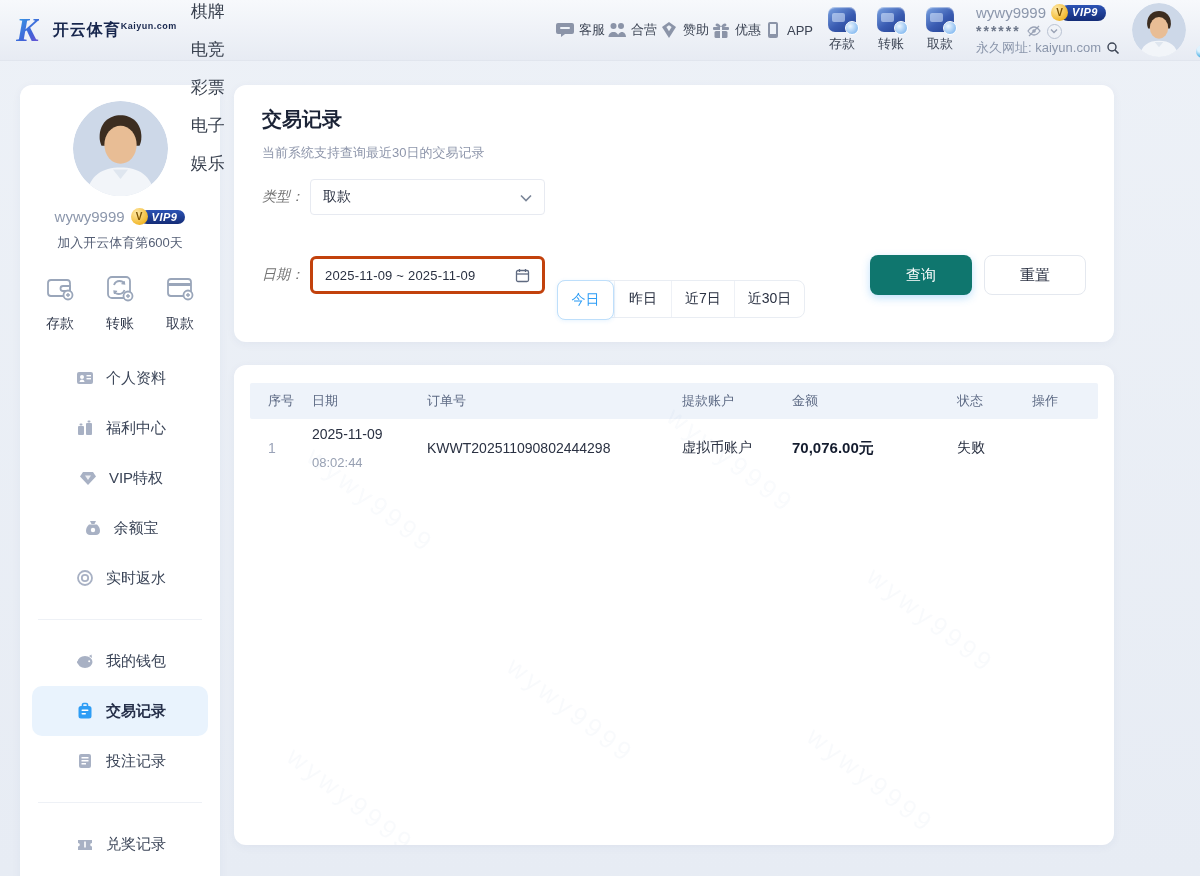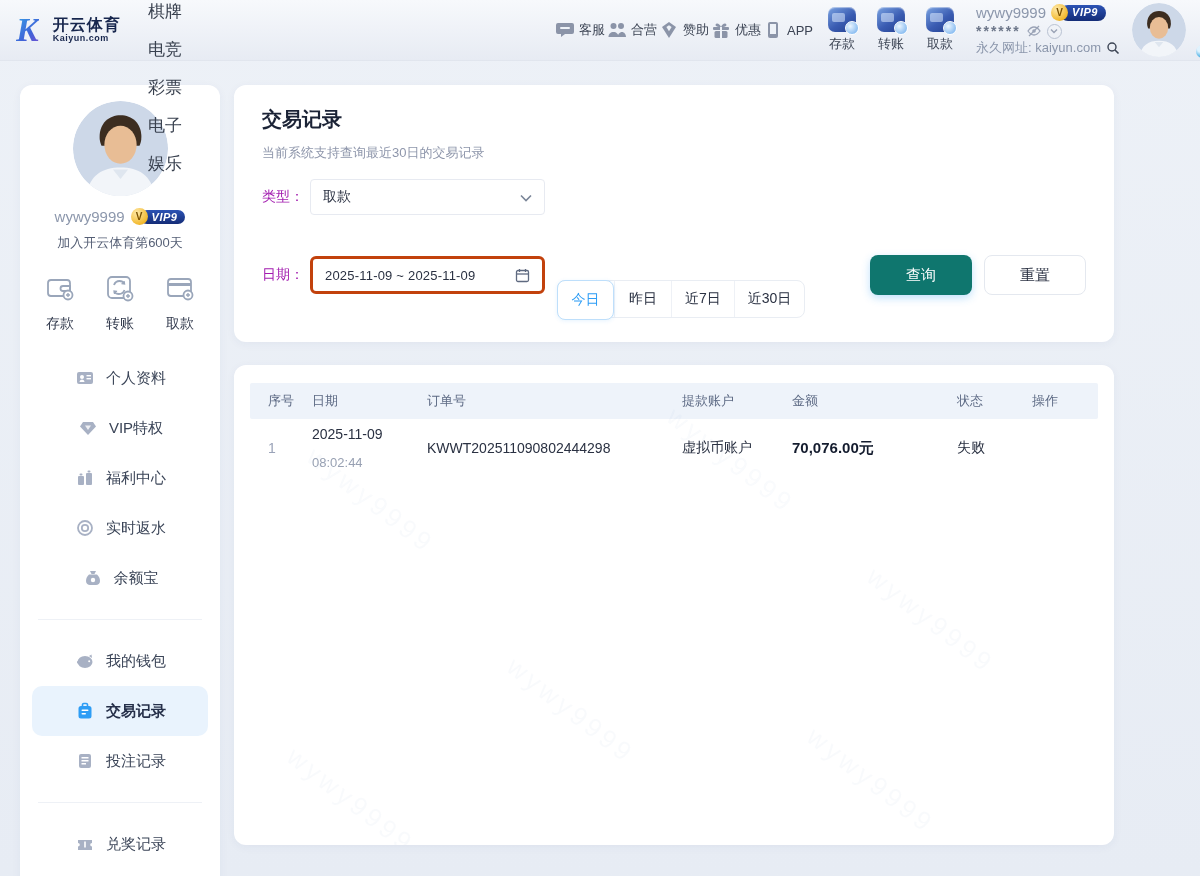--- a/index.html
+++ b/index.html
@@ -18,21 +18,21 @@
   .logo{display:flex; align-items:center; gap:6px; min-width:118px;}
   .logo-k{
     font-family:"Liberation Serif",serif; font-style:italic; font-weight:bold;
     font-size:34px; line-height:1;
     background:linear-gradient(135deg,#35a6e8,#3f63d8 60%,#7a4fd2);
     -webkit-background-clip:text; background-clip:text; color:transparent;
     position:relative;
   }
   .logo-ball{position:absolute; right:-9px; bottom:2px; width:13px; height:13px; border-radius:50%;
     background:radial-gradient(circle at 35% 30%, #dff3ff 25%, #58b7e8 60%, #2f7fc0); opacity:.95;}
-  .logo-txt{display:flex; flex-direction:column; line-height:1.05; margin-left:8px;}
+  .logo-txt{display:flex; line-height:1.05; margin-left:8px;}
   .logo-name{font-size:16px; font-weight:bold; color:#17264d; letter-spacing:1px;}
   .logo-dom{font-size:9px; font-weight:bold; color:#17264d; letter-spacing:.5px;}
   .nav{display:flex; gap:15px; margin-left:14px;flex-direction:column;}
   .nav-item{font-size:17px; color:#39414f; cursor:pointer; white-space:nowrap;}
   .top-services{display:flex; gap:10px; margin-left:auto;}
   .svc{display:flex; flex-direction:row; align-items:center; gap:3px; width:42px; cursor:pointer;}
   .svc svg{display:block;}
   .svc-label{font-size:13px; color:#3c4454; white-space:nowrap;}
   .top-wallet{display:flex; gap:9px; margin-left:18px;}
   .wal{display:flex; flex-direction:column; align-items:center; gap:3px; width:40px; cursor:pointer;}
@@ -78,21 +78,21 @@
   .m-item.active{background:#e9f3fd;}
   .m-item.active .mi{color:#2e9df5;}
   .m-item.active .m-item-label{color:#26304a; font-weight:bold;}
   .divider{height:1px; background:#eef1f6; margin:16px 18px;}
   
   .main{width:880px; display:flex; flex-direction:column;}
   .filter-card{padding:21px 28px 24px;}
   .f-title{font-size:20px; font-weight:bold; color:#1b2336;}
   .f-sub{font-size:13px; color:#8e96ab; margin-top:11px;}
   .f-row{display:flex; align-items:center; margin-top:17px;}
-  .f-label{font-size:14px; color:#a21caf; width:48px; flex:none;}
+  .f-label{font-size:14px; color:#737373; width:48px; flex:none;font-style:italic;}
   .select-box{width:235px; height:36px; border:1px solid #e7eaf1; border-radius:4px; background:#fff;
     display:flex; align-items:center; padding:0 12px; cursor:pointer;}
   .select-val{font-size:14px; color:#2a3142;}
   .select-box .chev{margin-left:auto; color:#7a8598;}
   .date-box{width:235px; height:38px; border:3px solid #c2410c; border-radius:6px; background:#fff;
     display:flex; align-items:center; padding:0 12px; cursor:pointer;}
   .date-val{font-size:13px; color:#2a3142; letter-spacing:.2px;}
   .date-box .cal{margin-left:auto; color:#5f6a80; display:flex;}
   .seg{display:flex; margin-left:12px; border:1px solid #e9edf3; border-radius:8px; background:#fff; height:38px;margin-top:48px;}
   .seg-item{min-width:57px; padding:0 13px; display:flex; align-items:center; justify-content:center;
@@ -320,55 +320,55 @@
               <path d="M3.5 13c.4-1.6 1.4-2.4 2.5-2.4s2.1.8 2.5 2.4z" fill="#fff"></path>
               <rect x="10.5" y="6" width="4.5" height="1.4" fill="#fff"></rect>
               <rect x="10.5" y="9" width="4.5" height="1.4" fill="#fff"></rect>
             </svg>
           </span>
         <span class="m-item-label">个人资料</span>
       </div>
       <div class="m-item">
         <span class="mi">
             <svg width="18" height="18" viewBox="0 0 18 18" fill="currentColor">
-              <path d="M4 3h10l3 4.5L9 16 1 7.5z"></path>
-              <path d="M6 6.5h6L9 11z" fill="#fff" opacity=".8"></path>
-            </svg>
-          </span>
-        <span class="m-item-label">VIP特权</span>
-      </div>
-      <div class="m-item">
-        <span class="mi">
-            <svg width="18" height="18" viewBox="0 0 18 18" fill="currentColor">
               <rect x="2" y="7" width="6" height="9" rx="1"></rect>
               <rect x="10" y="4" width="6" height="12" rx="1"></rect>
               <rect x="3.5" y="4.5" width="3" height="2" rx="1"></rect>
               <rect x="11.5" y="1.5" width="3" height="2" rx="1"></rect>
             </svg>
           </span>
         <span class="m-item-label">福利中心</span>
       </div>
       <div class="m-item">
         <span class="mi">
+            <svg width="18" height="18" viewBox="0 0 18 18" fill="currentColor">
+              <path d="M4 3h10l3 4.5L9 16 1 7.5z"></path>
+              <path d="M6 6.5h6L9 11z" fill="#fff" opacity=".8"></path>
+            </svg>
+          </span>
+        <span class="m-item-label">VIP特权</span>
+      </div>
+      <div class="m-item">
+        <span class="mi">
+            <svg width="18" height="18" viewBox="0 0 18 18" fill="currentColor">
+              <path d="M6 2h6l-1.5 3h-3z"></path>
+              <path d="M5 5.5h8c2 1.8 3 4 3 6.5 0 2.6-2 4-4 4H6c-2 0-4-1.4-4-4 0-2.5 1-4.7 3-6.5z"></path>
+              <circle cx="9" cy="11" r="2.2" fill="#fff"></circle>
+            </svg>
+          </span>
+        <span class="m-item-label">余额宝</span>
+      </div>
+      <div class="m-item">
+        <span class="mi">
             <svg width="18" height="18" viewBox="0 0 18 18" fill="none" stroke="currentColor" stroke-width="1.8">
               <circle cx="9" cy="9" r="7"></circle>
               <circle cx="9" cy="9" r="3.2"></circle>
             </svg>
           </span>
         <span class="m-item-label">实时返水</span>
-      </div>
-      <div class="m-item">
-        <span class="mi">
-            <svg width="18" height="18" viewBox="0 0 18 18" fill="currentColor">
-              <path d="M6 2h6l-1.5 3h-3z"></path>
-              <path d="M5 5.5h8c2 1.8 3 4 3 6.5 0 2.6-2 4-4 4H6c-2 0-4-1.4-4-4 0-2.5 1-4.7 3-6.5z"></path>
-              <circle cx="9" cy="11" r="2.2" fill="#fff"></circle>
-            </svg>
-          </span>
-        <span class="m-item-label">余额宝</span>
       </div>
     </div>
 
     <div class="divider"></div>
 
     <div class="m-group" style="margin-top:0">
       <div class="m-item">
         <span class="mi">
             <svg width="18" height="18" viewBox="0 0 18 18" fill="currentColor">
               <ellipse cx="9" cy="10" rx="7.5" ry="6"></ellipse>

